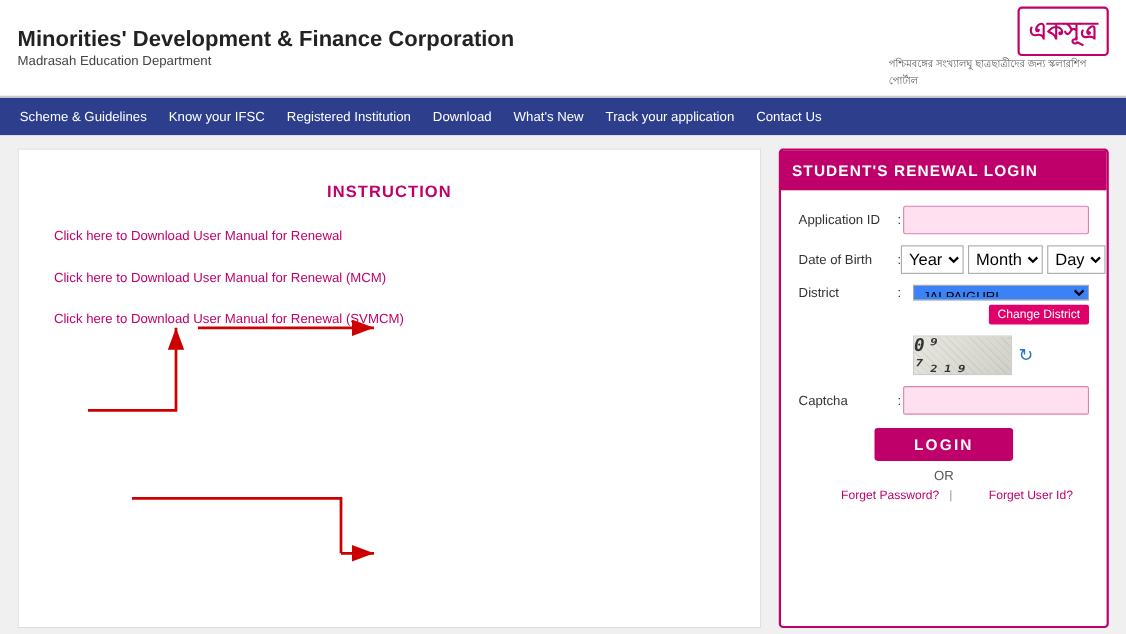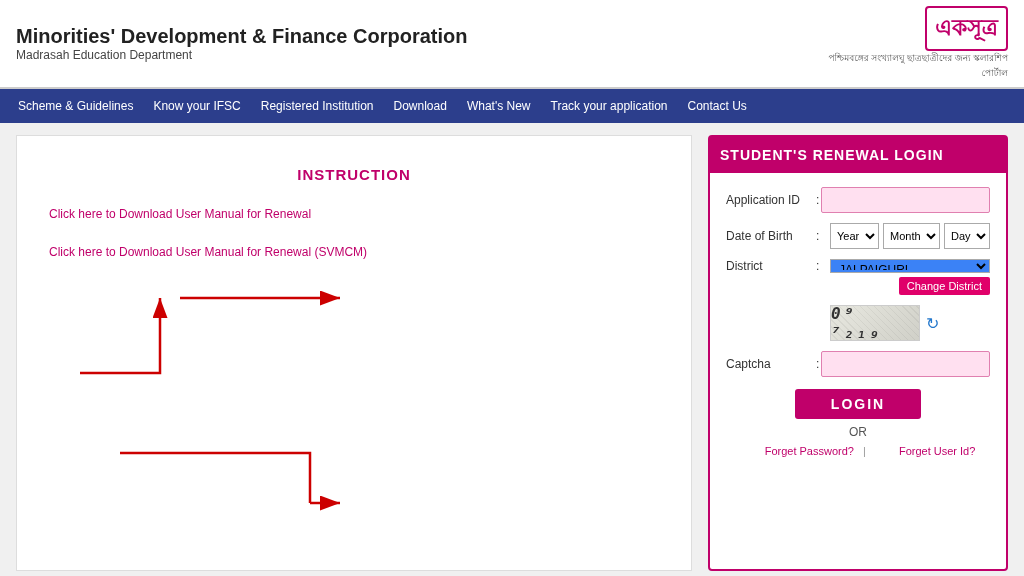--- a/index.html
+++ b/index.html
@@ -12,21 +12,21 @@
       justify-content: space-between;
       align-items: center;
       padding: 6px 16px;
       border-bottom: 2px solid #ccc;
     }
     .header-left { display: flex; flex-direction: column; }
     .header-title { font-size: 20px; font-weight: bold; color: #222; }
     .header-subtitle { font-size: 12px; color: #444; }
     .header-right { display: flex; flex-direction: column; align-items: flex-end; }
     .logo-text { font-size: 22px; font-weight: bold; color: #c0006a; font-family: serif; border: 2px solid #c0006a; padding: 2px 8px; border-radius: 4px; }
-    .logo-sub { font-size: 9px; color: #555; max-width: 200px; text-align: right; }
+    .logo-sub { font-size: 9px; color: #555; max-width: 200px; }
 
     
     .nav {
       background: #2c3e8c;
       display: flex;
       align-items: center;
       padding: 0 8px;
       height: 34px;
     }
     .nav-item {
@@ -125,21 +125,21 @@
     .date-selects {
       display: flex;
       gap: 4px;
       flex: 1;
     }
     .date-select {
       flex: 1;
       height: 26px;
       border: 1px solid #aaa;
       background: white;
-      font-size: 11px;
+      font-size: 15px;
       padding: 2px 2px;
       cursor: pointer;
     }
     .district-row {
       display: flex;
       align-items: center;
       margin-bottom: 4px;
     }
     .district-select {
       flex: 1;
@@ -259,20 +259,21 @@
   <span class="nav-item">Track your application</span>
   <span class="nav-item">Contact Us</span>
 </nav>
 
 <div class="main" style="position:relative;">
 
   <div class="instruction-panel">
     <div class="instruction-title">INSTRUCTION</div>
     <div class="instruction-links">
       <a class="instruction-link">Click here to Download User Manual for Renewal</a>
+      <a class="instruction-link">Click here to Download User Manual for Renewal (MCM)</a>
       <a class="instruction-link">Click here to Download User Manual for Renewal (SVMCM)</a>
     </div>
   </div>
 
   <svg style="position:absolute;top:20px;left:0;width:580px;height:380px;pointer-events:none;">
 
     <defs>
       <marker id="arrowhead" markerWidth="8" markerHeight="6" refX="8" refY="3" orient="auto">
         <polygon points="0 0, 8 3, 0 6" fill="#cc0000"></polygon>
       </marker>

